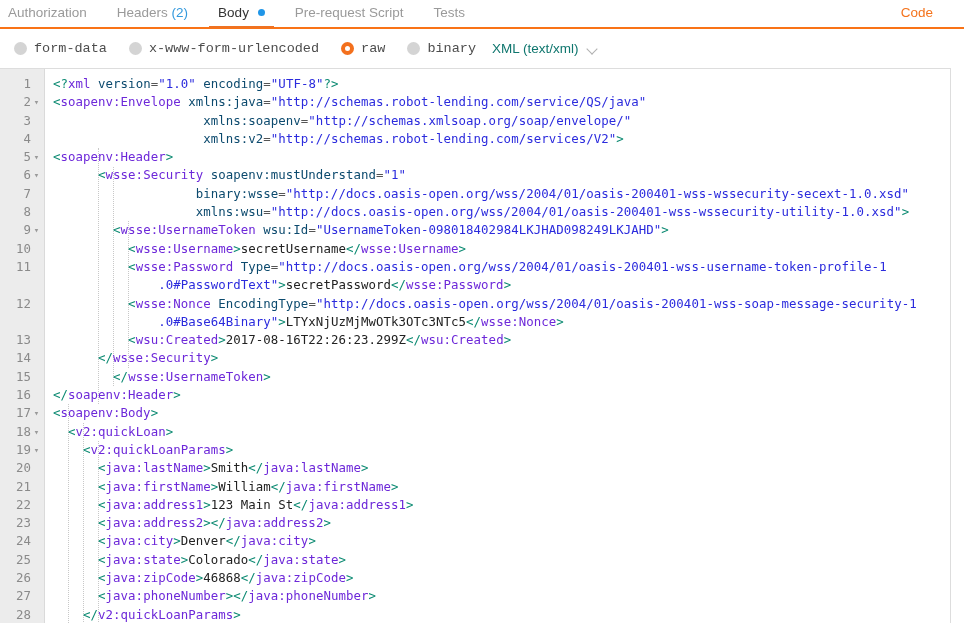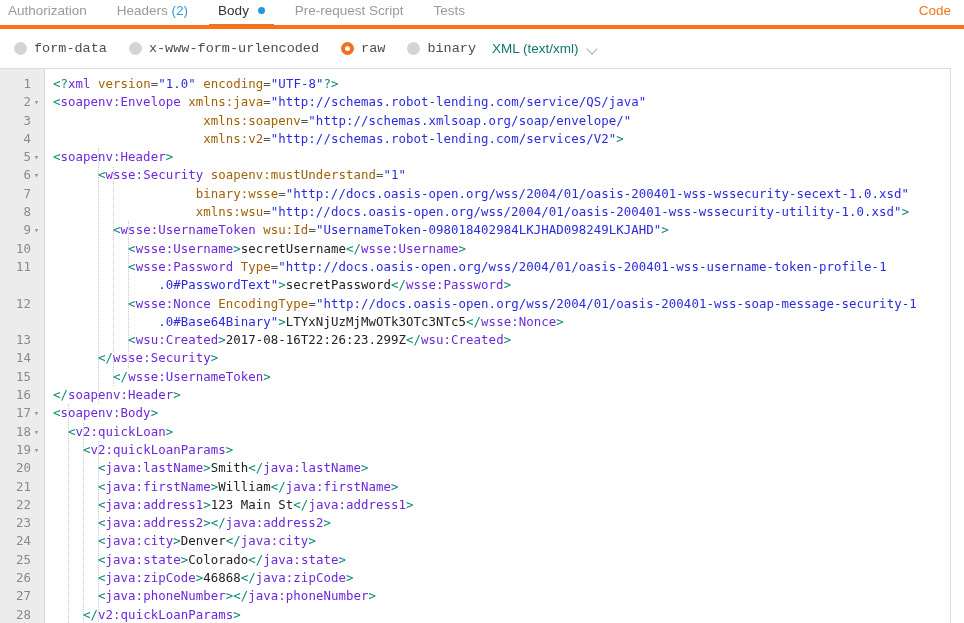--- a/index.html
+++ b/index.html
@@ -12,21 +12,21 @@
     height: 623px;
     font-family: "Liberation Sans", sans-serif;
     -webkit-font-smoothing: antialiased;
     overflow: hidden;
   }
 
   
   .tabbar {
     position: relative;
     height: 29px;
-    border-bottom: 4px solid #f97316;
+    border-bottom: 2px solid #f97316;
     display: flex;
     align-items: flex-end;
     padding: 0;
     box-sizing: border-box;
   }
   .tab {
     position: relative;
     font-size: 13.5px;
     color: #9a9a9a;
     padding: 0 0 7px 0;
@@ -55,21 +55,21 @@
     display: inline-block;
     width: 7px;
     height: 7px;
     border-radius: 50%;
     background: #2096e8;
     margin-left: 5px;
     vertical-align: 1px;
   }
   .code-link {
     position: absolute;
-    right: 13px;
+    right: 31px;
     bottom: 7px;
     font-size: 13.5px;
     color: #f4731c;
     cursor: pointer;
     line-height: 15px;
   }
 
   
   .optionsbar {
     height: 39px;
@@ -204,21 +204,21 @@
   }
   .guide {
     position: absolute;
     width: 0;
     border-left: 1px dotted #c8c8c8;
   }
 
   
   .t-punc  { color: #0c8a72; }   
   .t-tag   { color: #6d28d9; }   
-  .t-attr  { color: #a16207; }   
+  .t-attr  { color: #0c4a6e; }   
   .t-eq    { color: #555555; }
   .t-str   { color: #2b2bdd; }   
   .t-text  { color: #222222; }
 </style>
 </head>
 <body>
 
 <div class="tabbar">
   <div class="tab">
     <span>Authorization</span>

